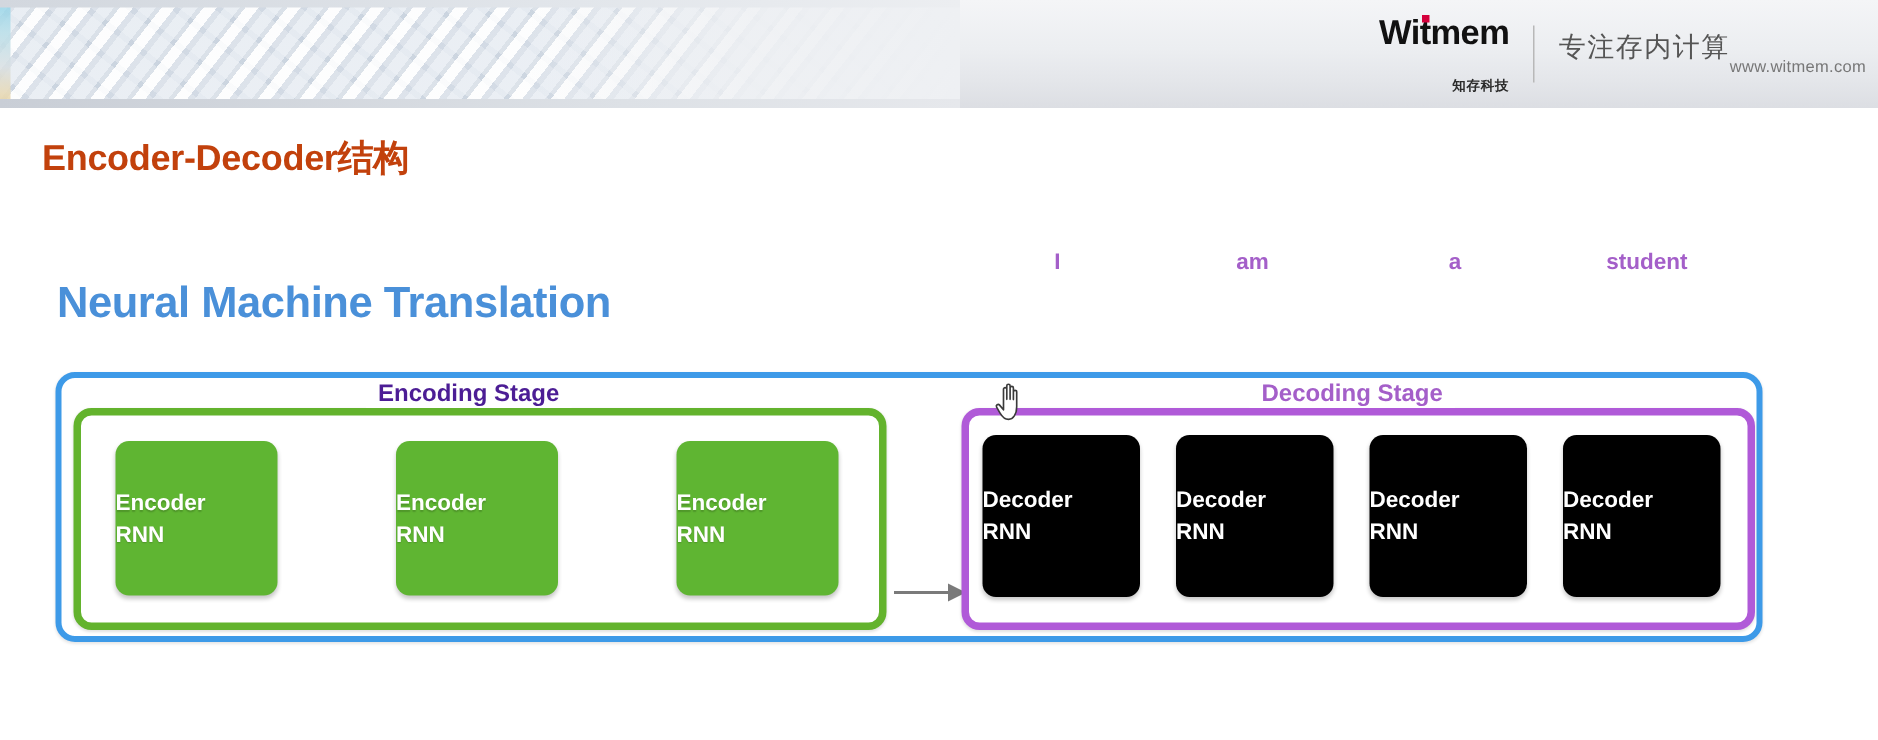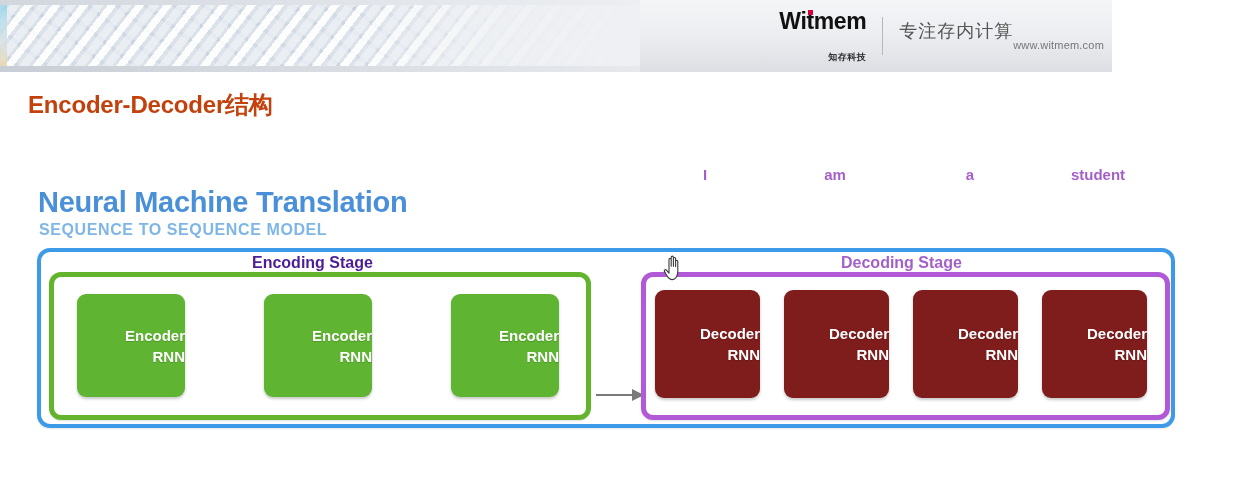--- a/index.html
+++ b/index.html
@@ -12,21 +12,21 @@
     background: #ffffff;
     font-family: "Liberation Sans", sans-serif;
     overflow: hidden;
     position: relative;
   }
 
   
   .header {
     position: absolute;
     left: 0; top: 0;
-    width: 1112px;
+    width: 1252px;
     height: 72px;
     background: linear-gradient(180deg, #f4f5f7 0%, #eceef1 45%, #e4e6ea 75%, #dcdee3 100%);
     overflow: hidden;
   }
   .header-art {
     position: absolute;
     left: 0; top: 0;
     width: 640px;
     height: 72px;
     overflow: hidden;
@@ -245,27 +245,27 @@
   .rnn-box {
     position: absolute;
     border-radius: 9px;
     color: #ffffff;
     font-size: 15px;
     font-weight: bold;
     line-height: 21px;
     text-align: center;
     display: flex;
     flex-direction: column;
-    align-items: flex-end;
+    align-items: flex-start;
     justify-content: center;
     box-shadow: 0 2px 3px rgba(0,0,0,.22);
     text-shadow: 0 1px 1px rgba(0,0,0,.18);
   }
   .rnn-box.enc { background: #5fb532; }
-  .rnn-box.dec { background: #7f1d1d; }
+  .rnn-box.dec { background: #000000; }
 
   .arrow {
     position: absolute;
     left: 596px;
     top: 239px;
     width: 48px;
     height: 12px;
   }
   .arrow-line {
     position: absolute;
@@ -317,21 +317,20 @@
       <div class="logo-url">www.witmem.com</div>
     </div>
   </div>
 </div>
 
 <div class="slide-title">Encoder-Decoder结构</div>
 
 <div class="figure">
 
   <div class="nmt-title">Neural Machine Translation</div>
-  <div class="nmt-sub">SEQUENCE TO SEQUENCE MODEL</div>
 
   <div id="output-words">
       <div class="out-word" style="left: 660px; width: 90px;">I</div>
       <div class="out-word" style="left: 790px; width: 90px;">am</div>
       <div class="out-word" style="left: 925px; width: 90px;">a</div>
       <div class="out-word" style="left: 1050px; width: 96px;">student</div>
     </div>
 
   <div class="blue-frame"></div>
 

